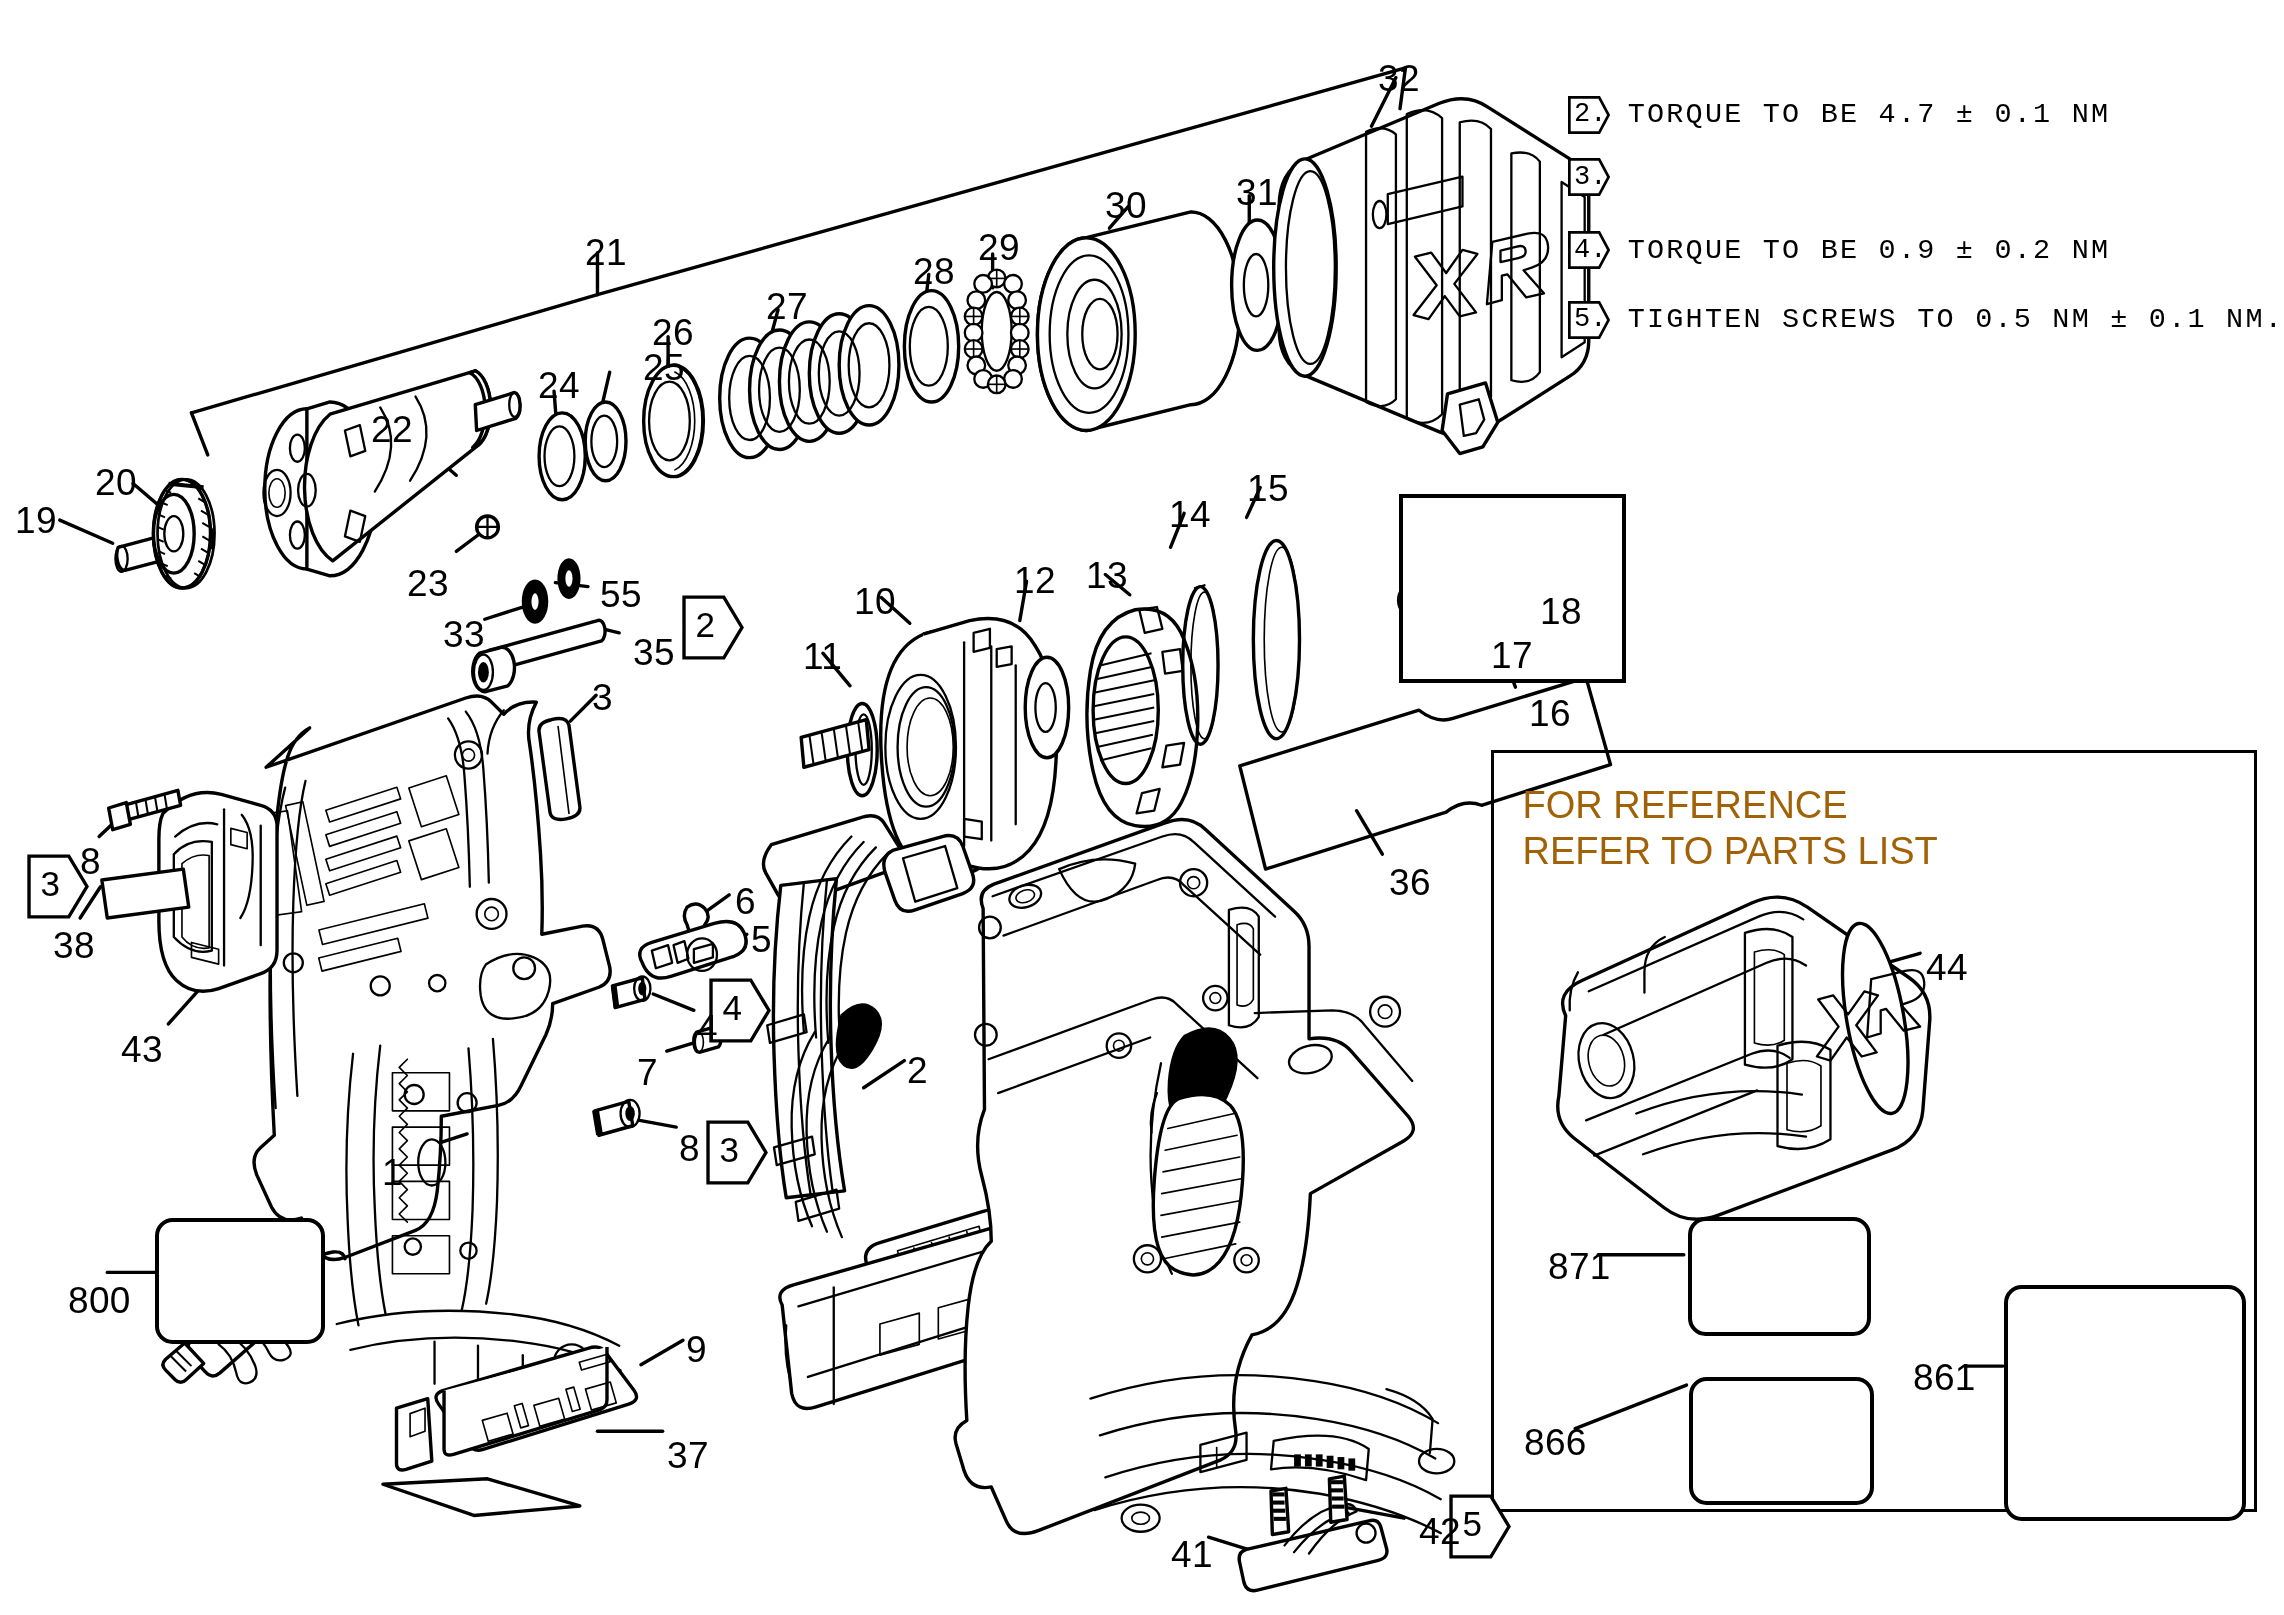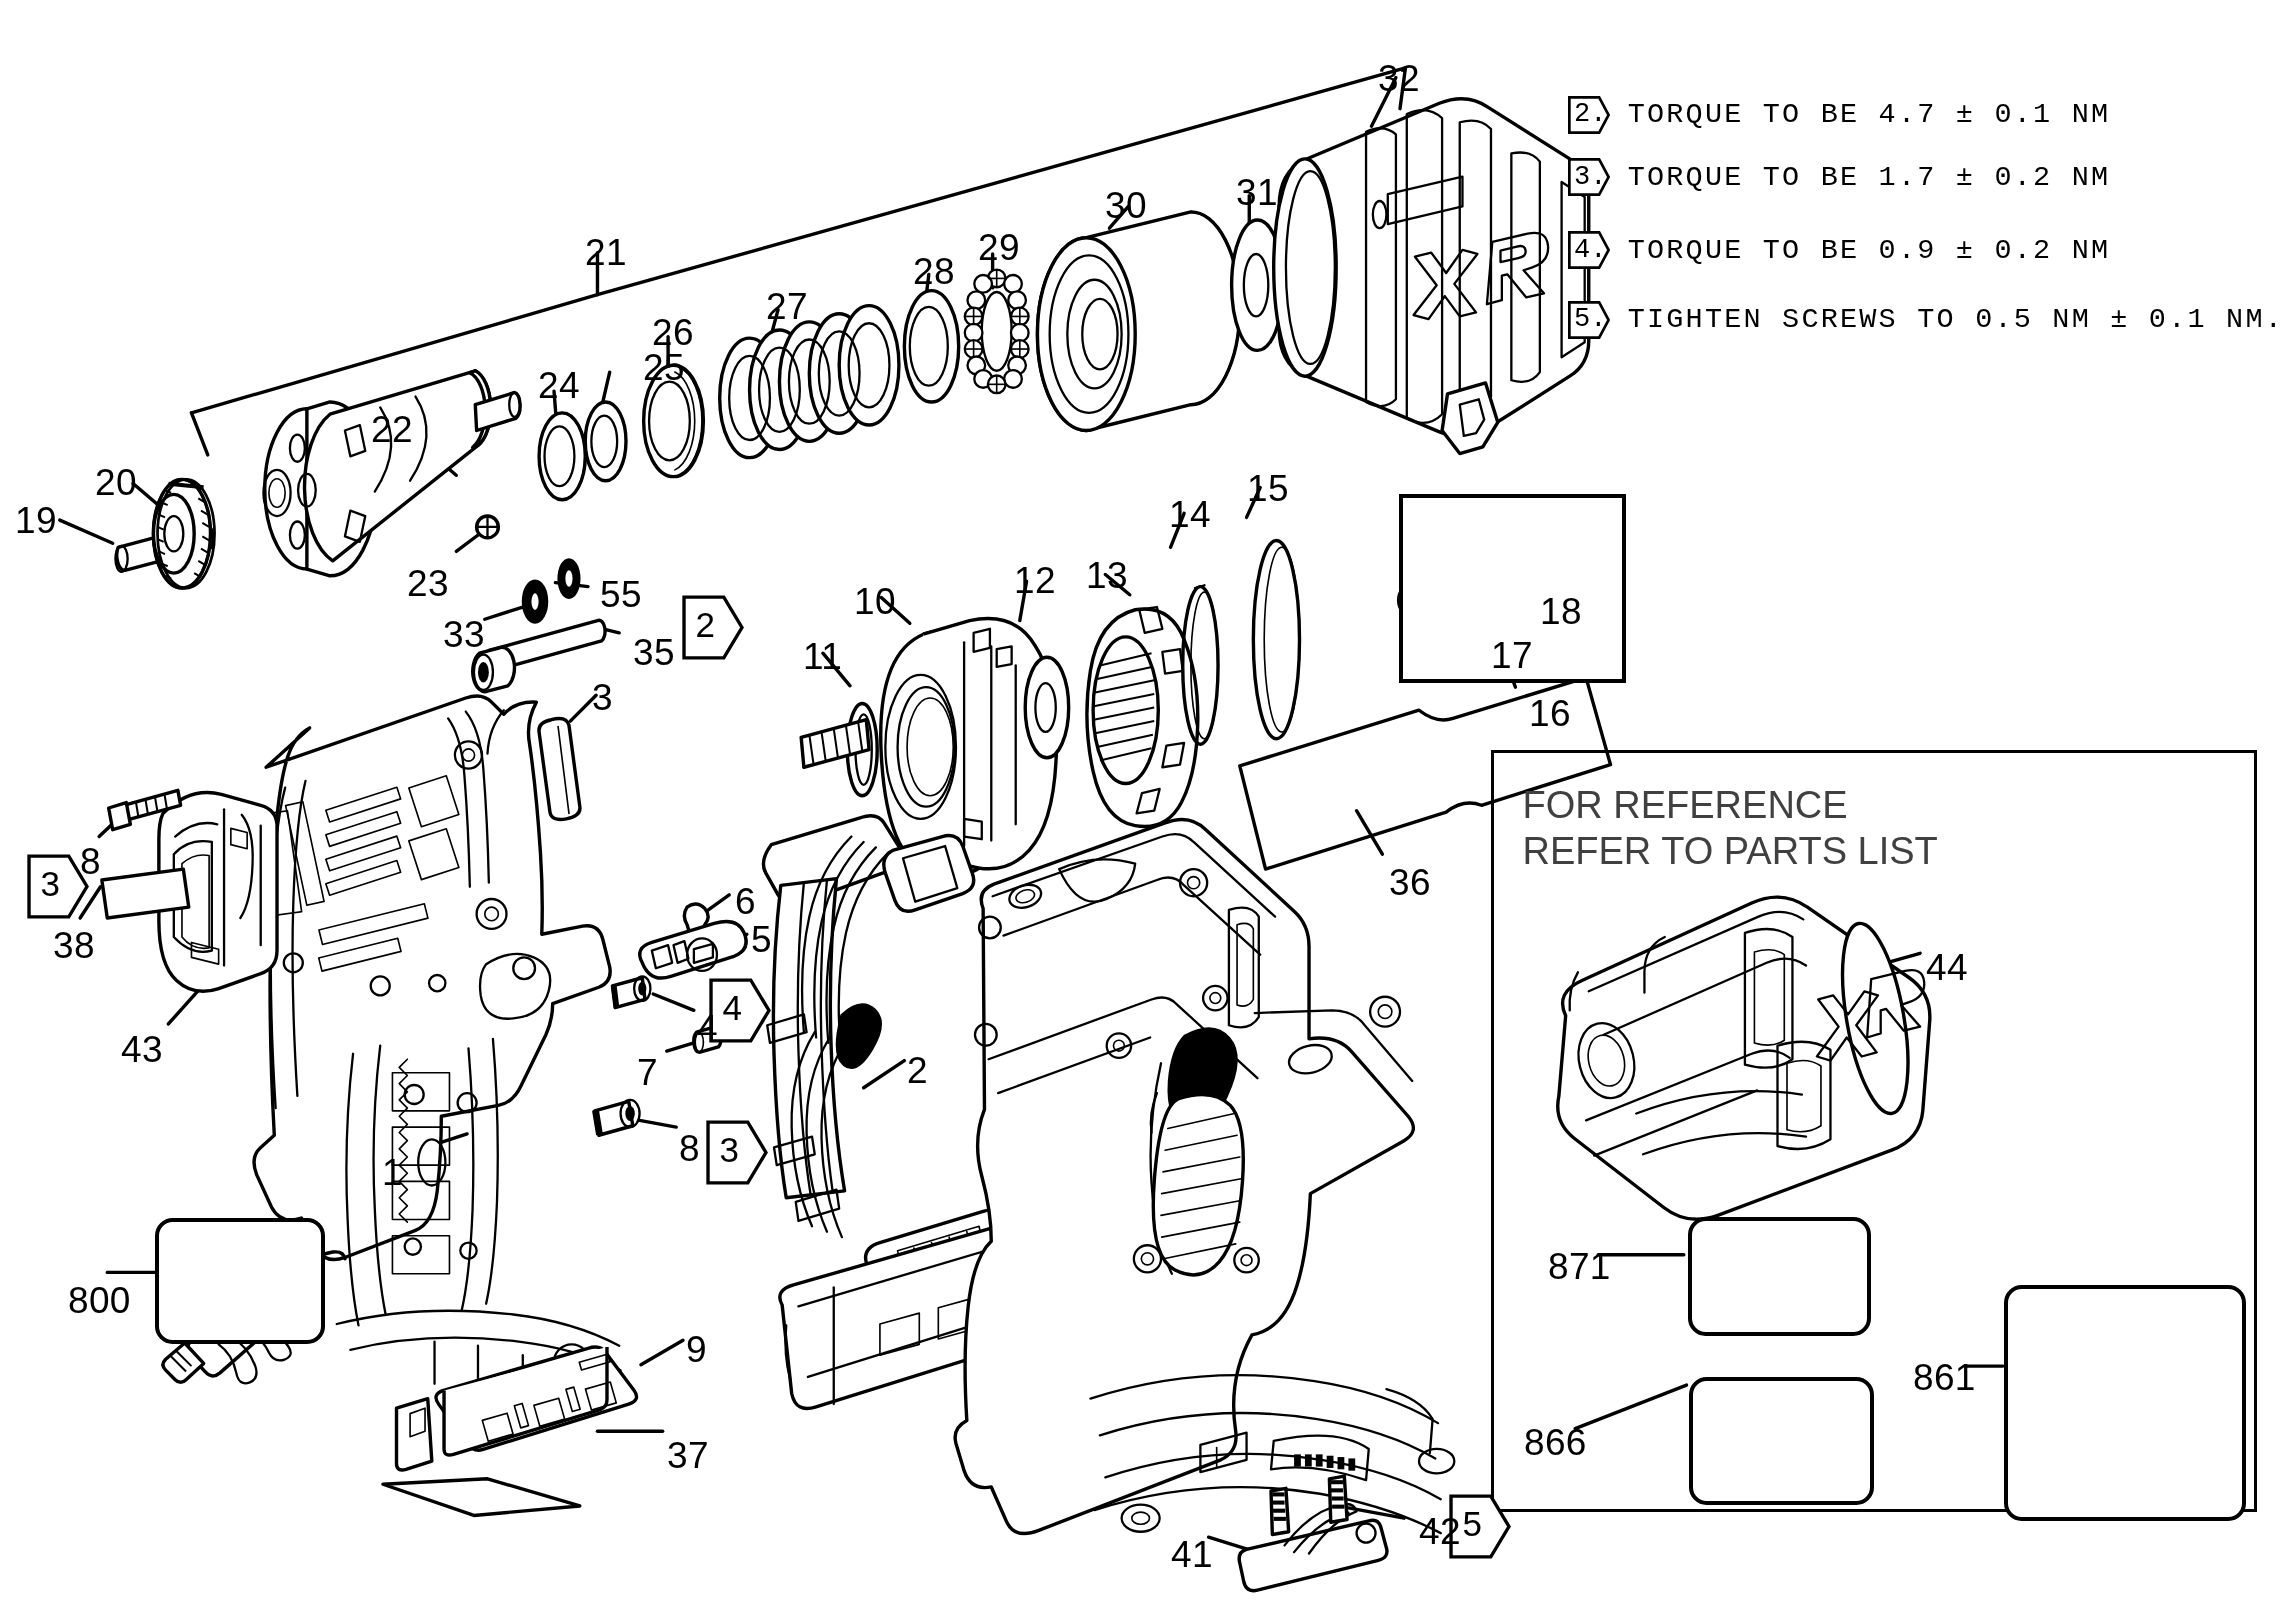--- a/index.html
+++ b/index.html
@@ -66,21 +66,21 @@
     width:766px;height:762px;
     border:3.4px solid #000;
     box-sizing:border-box;
     background:transparent;
   }
   #refbox .reftitle{
     position:absolute;left:28.5px;top:28.5px;
     font-family:"Liberation Sans", sans-serif;
     font-size:38px;
     line-height:1.22;
-    color:#404040;
+    color:#a16207;
     white-space:pre;
   }
 
   
   .inset{
     position:absolute;
     border:4.8px solid #000;
     border-radius:17.7px;
     box-sizing:border-box;
     background:#fff;
@@ -894,21 +894,20 @@
       <div class="ntext">TORQUE TO BE 4.7 ± 0.1 NM</div>
     </div>
 
     <div class="nrow">
       <div class="nflag">
         <svg width="42" height="38" viewBox="0 0 62 56">
             <path d="M2 2 L46 2 L60 28 L46 54 L2 54 Z" fill="#fff" stroke="#000" stroke-width="4"></path>
           </svg>
         <span>3.</span>
       </div>
-      <div class="ntext">TORQUE TO BE 1.7 ± 0.2 NM</div>
     </div>
 
     <div class="nrow" style="margin-top:20.4px;">
       <div class="nflag">
         <svg width="42" height="38" viewBox="0 0 62 56">
             <path d="M2 2 L46 2 L60 28 L46 54 L2 54 Z" fill="#fff" stroke="#000" stroke-width="4"></path>
           </svg>
         <span>4.</span>
       </div>
       <div class="ntext">TORQUE TO BE 0.9 ± 0.2 NM</div>

